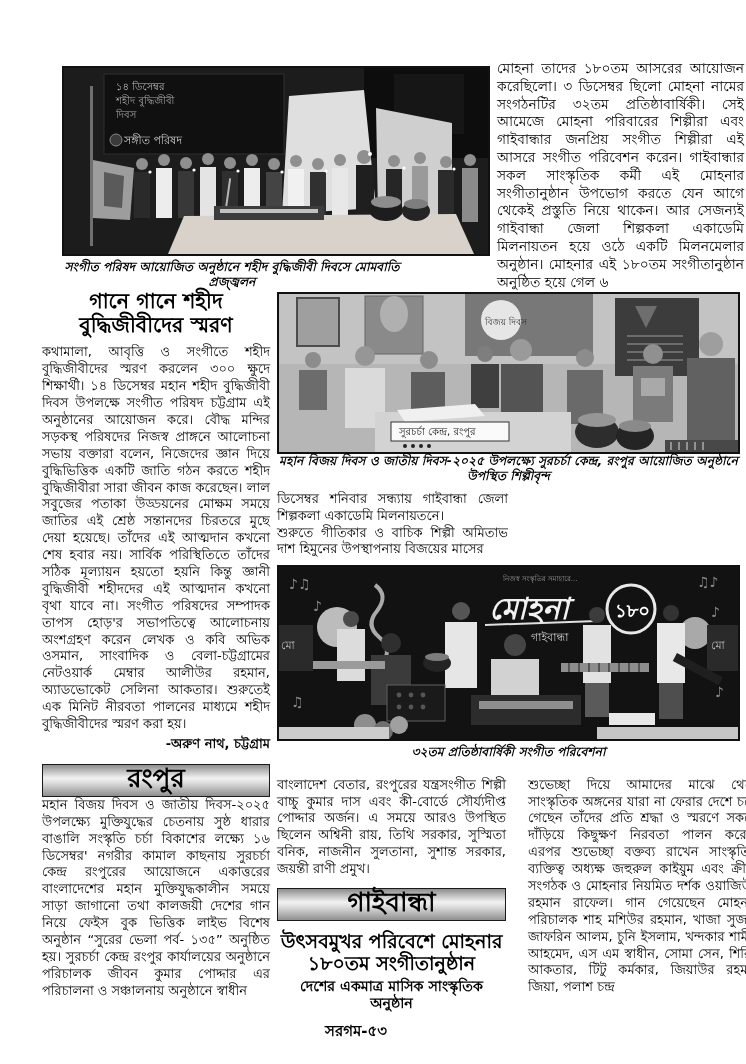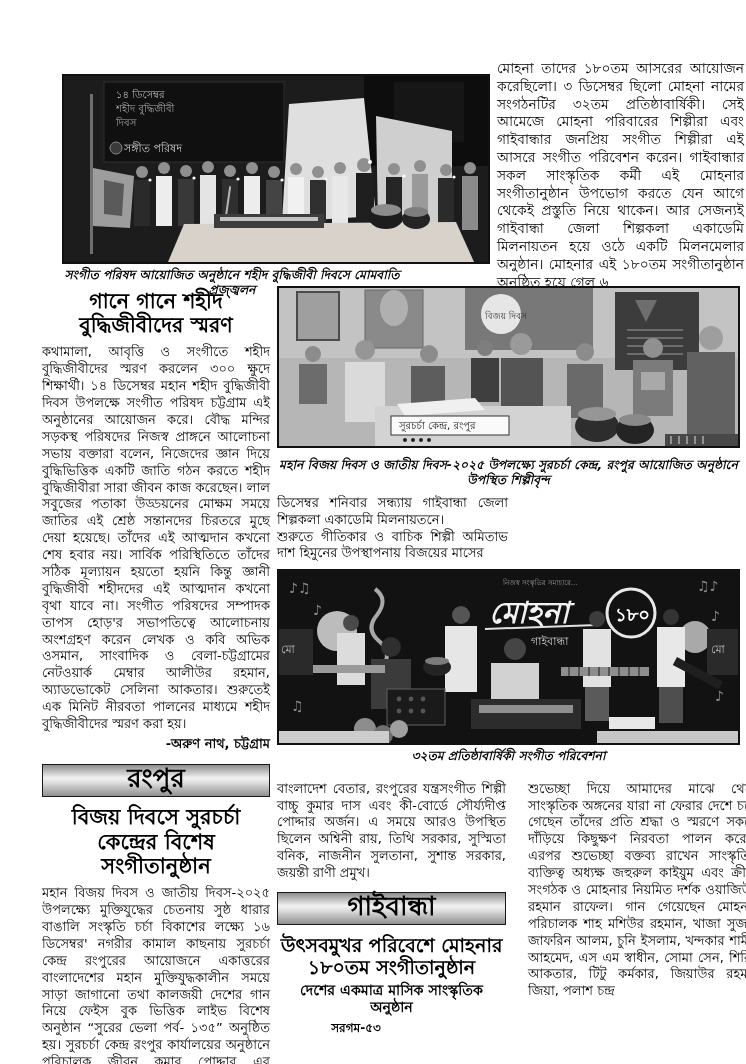--- a/index.html
+++ b/index.html
@@ -13,29 +13,29 @@
   .caption{font-size:12.3px;font-weight:bold;font-style:italic;text-align:center;line-height:1.25;}
   .headline{font-weight:bold;text-align:center;line-height:1.18;}
   .byline{display:block;text-align:right;font-weight:bold;font-size:13px;margin-top:1px;}
   .section-bar{display:flex;align-items:center;justify-content:center;height:31px;
         border:1px solid #1a1a1a;font-size:26px;font-weight:bold;
         background:linear-gradient(180deg,#8d8d8d 0%,#f2f2f2 42%,#dcdcdc 58%,#8f8f8f 100%);}
   .two-col{display:flex;gap:22px;}
   .colM{width:229px;flex:0 0 229px;}
   .colR{width:231px;flex:0 0 231px;}
   .footer{position:absolute;left:0;top:1019px;width:712px;text-align:center;
-        font-size:12px;font-weight:bold;}
+        font-size:15px;font-weight:bold;}
   svg text{font-family:"DejaVu Sans","Liberation Sans",sans-serif;}
 </style>
 </head>
 <body>
 
 <div class="page">
 
-  <div class="abs" style="left:62px;top:74px;width:340px;">
+  <div class="abs" style="left:62px;top:66px;width:340px;">
     <svg class="photo-frame" width="424" height="186" viewBox="0 0 424 186">
       <rect width="424" height="186" fill="#1c1c1c"></rect>
       <rect x="300" y="0" width="124" height="90" fill="#0d0d0d"></rect>
       <rect x="330" y="6" width="70" height="60" fill="#161616"></rect>
 
       <rect x="40" y="6" width="180" height="80" fill="#101010" stroke="#2e2e2e"></rect>
       <text x="52" y="22" font-size="10" fill="#bdbdbd">১৪ ডিসেম্বর</text>
       <text x="52" y="36" font-size="10" fill="#a8a8a8">শহীদ বুদ্ধিজীবী</text>
       <text x="52" y="50" font-size="10" fill="#a8a8a8">দিবস</text>
       <text x="60" y="76" font-size="11" fill="#d6d6d6">সঙ্গীত পরিষদ</text>
@@ -114,25 +114,24 @@
 
   <div class="abs" style="left:42px;top:289px;width:228px;">
     <h2 class="headline" style="font-size:20.5px;margin:0 6px 7px;">গানে গানে শহীদ বুদ্ধিজীবীদের স্মরণ</h2>
     <p class="just body-txt">কথামালা, আবৃত্তি ও সংগীতে শহীদ বুদ্ধিজীবীদের স্মরণ করলেন ৩০০ ক্ষুদে শিক্ষার্থী। ১৪ ডিসেম্বর মহান শহীদ বুদ্ধিজীবী দিবস উপলক্ষে সংগীত পরিষদ চট্টগ্রাম এই অনুষ্ঠানের আয়োজন করে। বৌদ্ধ মন্দির সড়কস্থ পরিষদের নিজস্ব প্রাঙ্গনে আলোচনা সভায় বক্তারা বলেন, নিজেদের জ্ঞান দিয়ে বুদ্ধিভিত্তিক একটি জাতি গঠন করতে শহীদ বুদ্ধিজীবীরা সারা জীবন কাজ করেছেন। লাল সবুজের পতাকা উড্ডয়নের মোক্ষম সময়ে জাতির এই শ্রেষ্ঠ সন্তানদের চিরতরে মুছে দেয়া হয়েছে। তাঁদের এই আত্মদান কখনো শেষ হবার নয়। সার্বিক পরিস্থিতিতে তাঁদের সঠিক মূল্যায়ন হয়তো হয়নি কিন্তু জ্ঞানী বুদ্ধিজীবী শহীদদের এই আত্মদান কখনো বৃথা যাবে না। সংগীত পরিষদের সম্পাদক তাপস হোড়'র সভাপতিত্বে আলোচনায় অংশগ্রহণ করেন লেখক ও কবি অভিক ওসমান, সাংবাদিক ও বেলা-চট্টগ্রামের নেটওয়ার্ক মেম্বার আলীউর রহমান, অ্যাডভোকেট সেলিনা আকতার। শুরুতেই এক মিনিট নীরবতা পালনের মাধ্যমে শহীদ বুদ্ধিজীবীদের স্মরণ করা হয়।</p>
     <span class="byline">-অরুণ নাথ, চট্টগ্রাম</span>
 
     <div class="section-bar" style="margin-top:9px;">
       <span>রংপুর</span>
     </div>
 
-    <h2 class="headline" style="font-size:21px;margin:8px 0 6px;">বিজয় দিবসে সুরচর্চা কেন্দ্রের বিশেষ সংগীতানুষ্ঠান</h2>
     <p class="just body-txt">মহান বিজয় দিবস ও জাতীয় দিবস-২০২৫ উপলক্ষ্যে মুক্তিযুদ্ধের চেতনায় সুষ্ঠ ধারার বাঙালি সংস্কৃতি চর্চা বিকাশের লক্ষ্যে ১৬ ডিসেম্বর' নগরীর কামাল কাছনায় সুরচর্চা কেন্দ্র রংপুরের আয়োজনে একাত্তরের বাংলাদেশের মহান মুক্তিযুদ্ধকালীন সময়ে সাড়া জাগানো তথা কালজয়ী দেশের গান নিয়ে ফেইস বুক ভিত্তিক লাইভ বিশেষ অনুষ্ঠান “সুরের ভেলা পর্ব- ১৩৫” অনুষ্ঠিত হয়। সুরচর্চা কেন্দ্র রংপুর কার্যালয়ের অনুষ্ঠানে পরিচালক জীবন কুমার পোদ্দার এর পরিচালনা ও সঞ্চালনায় অনুষ্ঠানে স্বাধীন</p>
   </div>
 
-  <div class="abs" style="left:277px;top:286px;width:463px;">
+  <div class="abs" style="left:277px;top:292px;width:463px;">
 
     <svg class="photo-frame" width="459" height="158" viewBox="0 0 459 158">
       <rect width="459" height="158" fill="#b6b6b6"></rect>
       <rect x="0" y="0" width="459" height="70" fill="#c3c3c3"></rect>
 
       <rect x="18" y="4" width="42" height="48" fill="#9f9f9f" stroke="#4c4c4c" stroke-width="2"></rect>
       <rect x="86" y="2" width="58" height="58" fill="#8a8a8a" stroke="#666"></rect>
       <ellipse cx="115" cy="20" rx="14" ry="18" fill="#b0b0b0"></ellipse>
       <rect x="186" y="0" width="128" height="62" fill="#787878"></rect>
       <circle cx="222" cy="26" r="20" fill="#e6e6e6"></circle>
@@ -183,21 +182,21 @@
       <ellipse cx="356" cy="132" rx="16" ry="6" fill="#8a8a8a"></ellipse>
       <rect x="386" y="146" width="73" height="12" fill="#484848"></rect>
       <g stroke="#ddd" stroke-width="1">
           <line x1="392" y1="148" x2="392" y2="156"></line>
           <line x1="400" y1="148" x2="400" y2="156"></line>
           <line x1="408" y1="148" x2="408" y2="156"></line>
           <line x1="416" y1="148" x2="416" y2="156"></line>
           <line x1="424" y1="148" x2="424" y2="156"></line>
         </g>
     </svg>
-    <p class="caption" style="margin-top:10px;">মহান বিজয় দিবস ও জাতীয় দিবস-২০২৫ উপলক্ষ্যে সুরচর্চা কেন্দ্র, রংপুর আয়োজিত অনুষ্ঠানে উপস্থিত  শিল্পীবৃন্দ</p>
+    <p class="caption" style="margin-top:0;">মহান বিজয় দিবস ও জাতীয় দিবস-২০২৫ উপলক্ষ্যে সুরচর্চা কেন্দ্র, রংপুর আয়োজিত অনুষ্ঠানে উপস্থিত  শিল্পীবৃন্দ</p>
 
     <div class="two-col" style="margin-top:6px;">
       <div class="colR just body-txt">
         <p>ডিসেম্বর শনিবার সন্ধ্যায় গাইবান্ধা জেলা শিল্পকলা একাডেমি মিলনায়তনে।</p>
         <p>শুরুতে গীতিকার ও বাচিক শিল্পী অমিতাভ দাশ হিমুনের উপস্থাপনায় বিজয়ের মাসের</p>
       </div>
     </div>
 
     <svg class="photo-frame" style="margin-top:7px;" width="459" height="172" viewBox="0 0 459 172">
       <rect width="459" height="172" fill="#121212"></rect>

